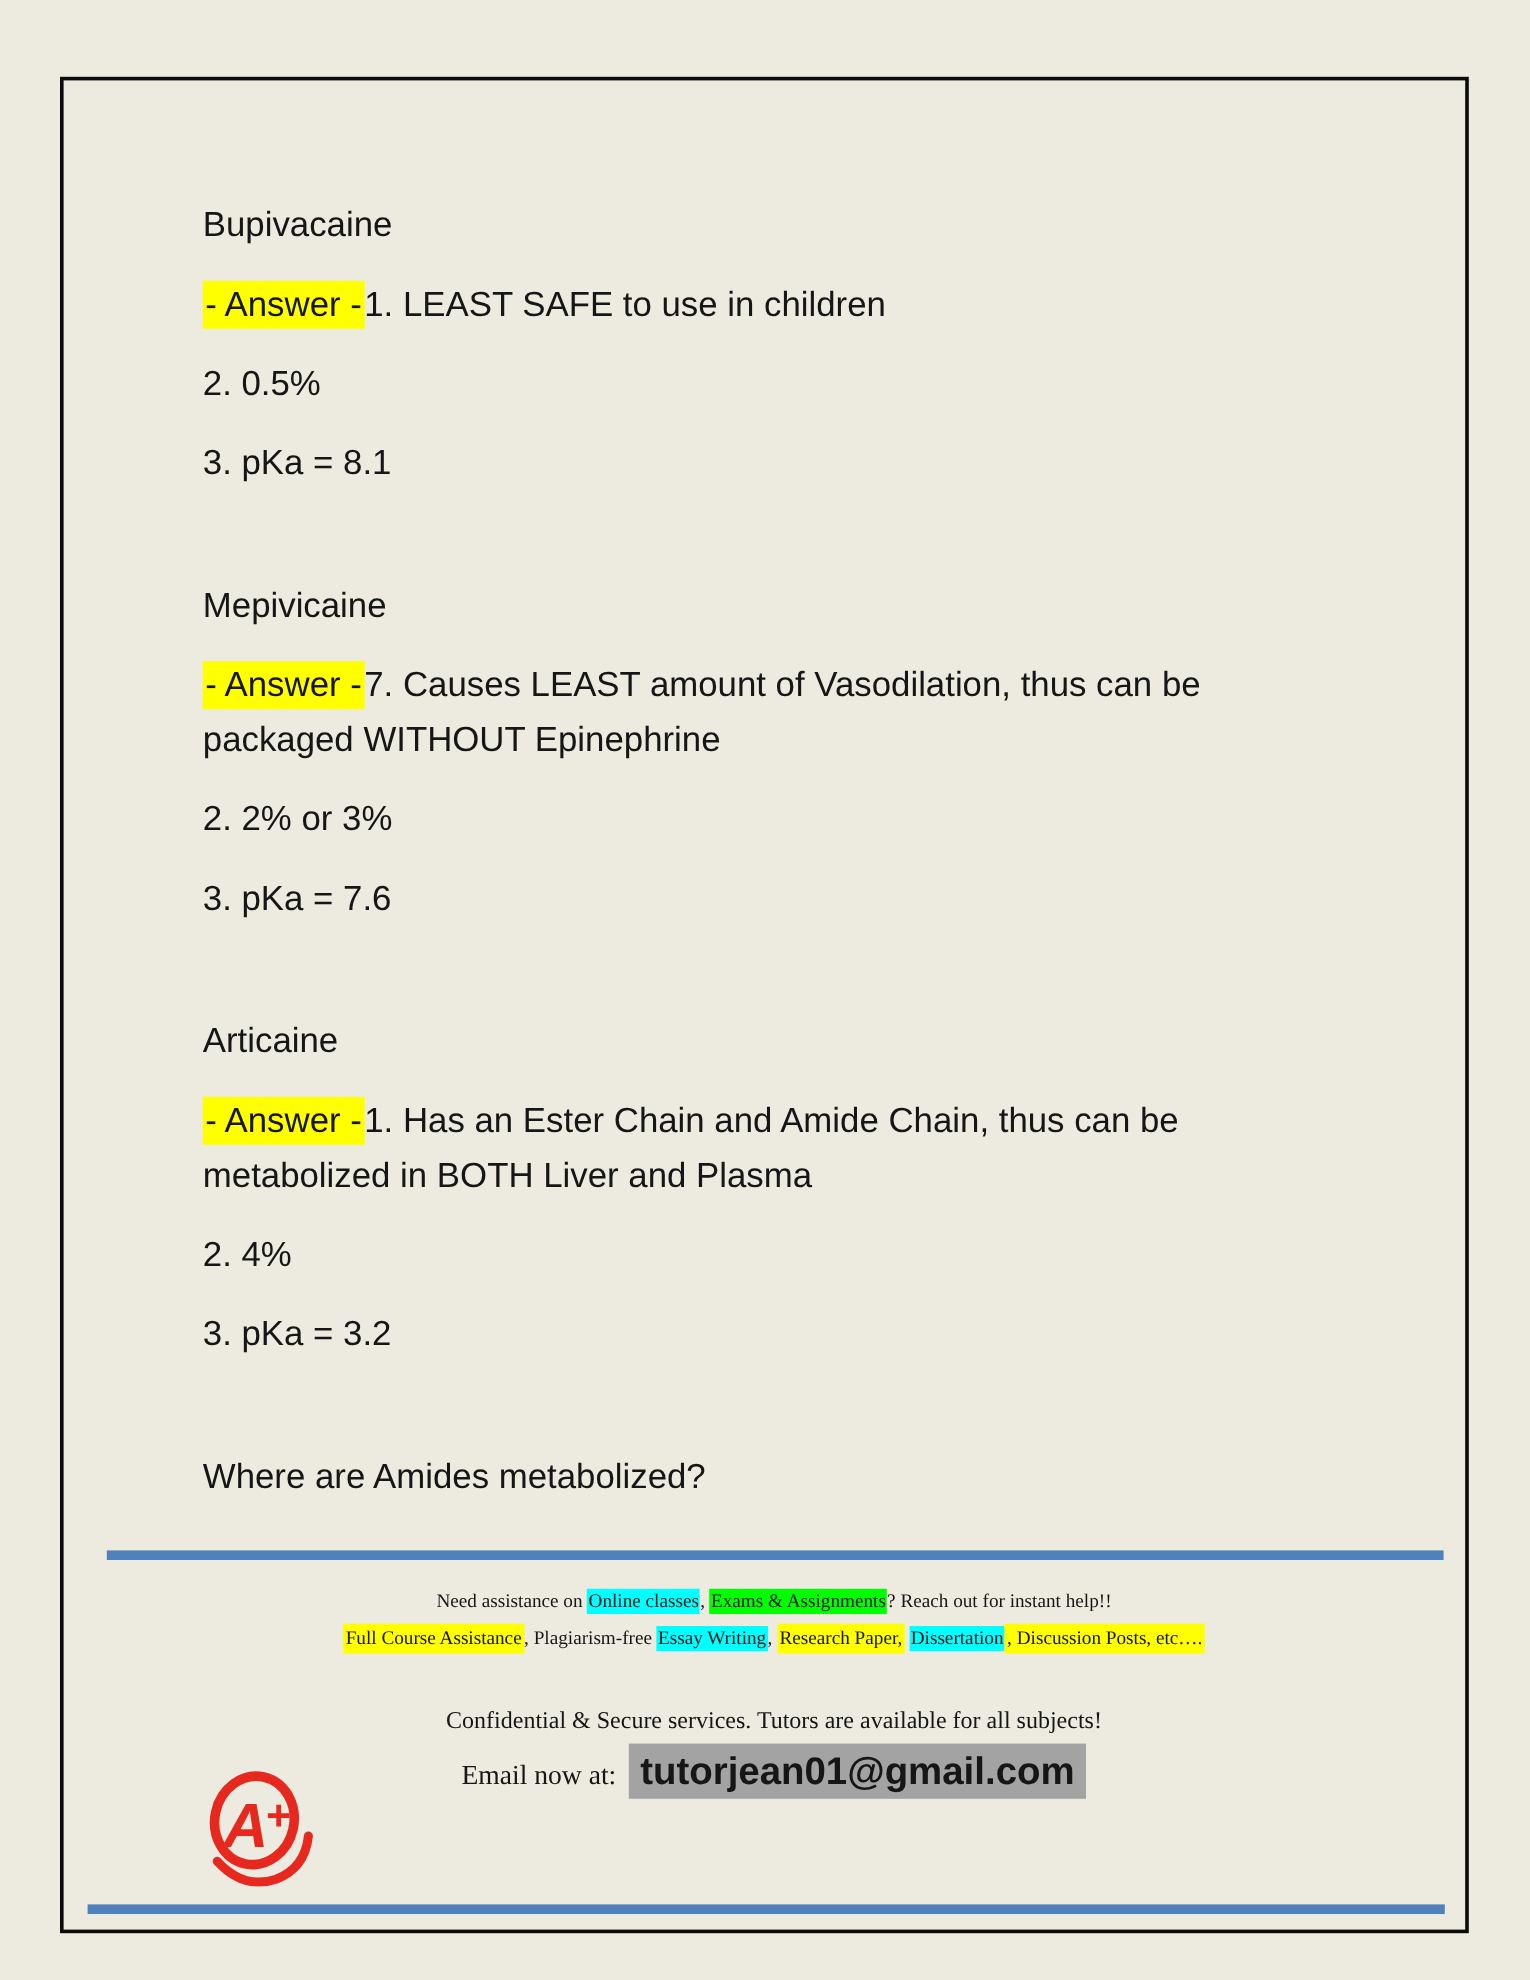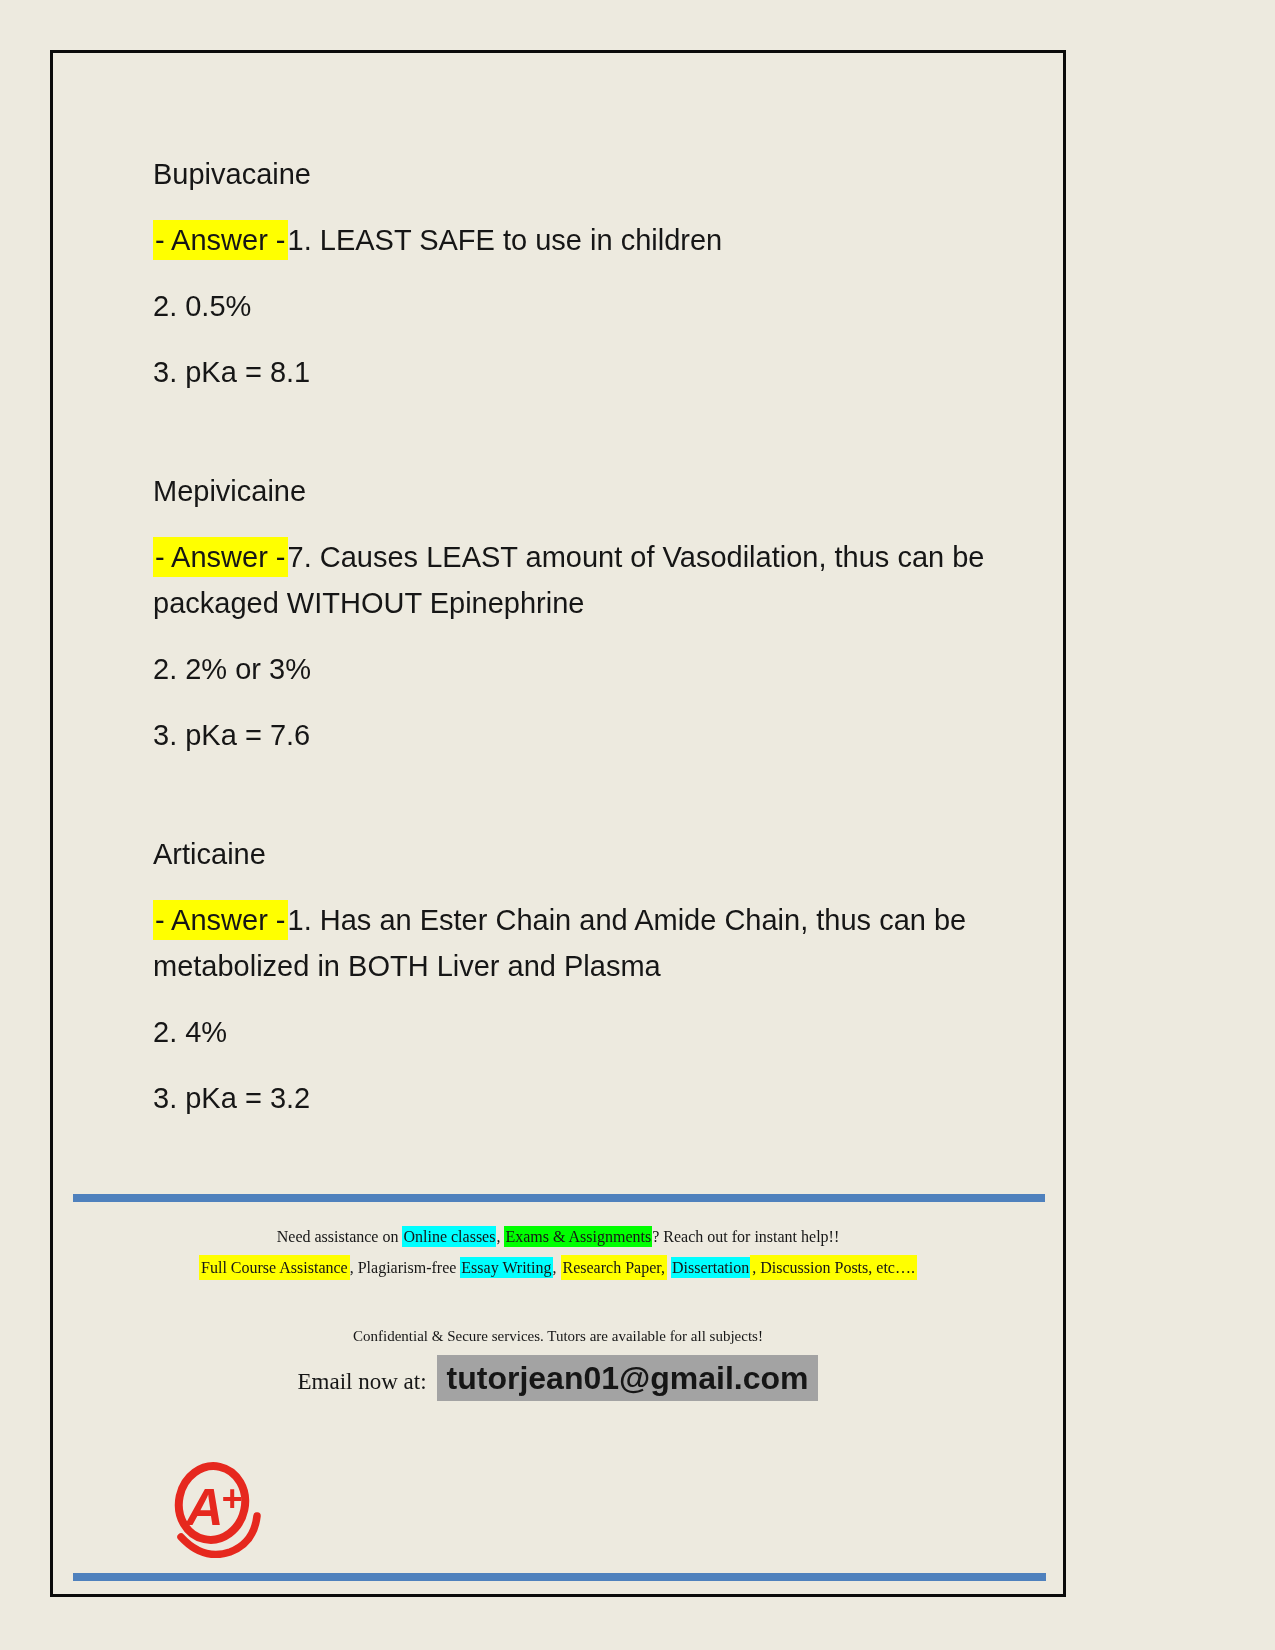--- a/index.html
+++ b/index.html
@@ -9,24 +9,25 @@
     height: 1650px;
     background: #edeadf;
     color: #161616;
     font-family: "Liberation Sans", "DejaVu Sans", sans-serif;
     position: relative;
     overflow: hidden;
   }
   .frame {
     position: absolute;
     left: 50px;
-    top: 50px;
-    width: 1016px;
+    top: 64px;
+    width: 1174px;
     height: 1547px;
     border: 3px solid #0b0b0b;
+    padding-left: 16px;
   }
   .content {
     padding: 98px 0 0 100px;
   }
   .content p {
     font-size: 29px;
     line-height: 46px;
     margin: 0 0 20px 0;
     max-width: 940px;
   }
@@ -54,21 +55,21 @@
     text-align: center;
     font-family: "Liberation Serif", "DejaVu Serif", serif;
   }
   .ad-line {
     font-size: 16px;
     line-height: 31px;
     margin: 0;
   }
   .ad-line-1 { margin-top: 19px; }
   .services-line {
-    font-size: 15px;
+    font-size: 20px;
     line-height: 31px;
     margin: 38px 0 0 0;
   }
   .email-line {
     font-size: 23px;
     line-height: 44px;
     margin: 4px 0 0 0;
   }
   .email-value {
     font-family: "Liberation Sans", "DejaVu Sans", sans-serif;
@@ -107,20 +108,21 @@
       <p>3. pKa = 7.6</p>
     </section>
 
     <section>
       <p>Articaine</p>
       <p><span class="hl-yellow">- Answer -</span><span class="hl-none">1. Has an Ester Chain and Amide Chain, thus can be metabolized in BOTH Liver and Plasma</span></p>
       <p>2. 4%</p>
       <p>3. pKa = 3.2</p>
     </section>
 
+    <p class="question">Where are Amides metabolized?</p>
 
   </main>
 
   <div class="divider divider-top"></div>
 
   <footer class="footer">
     <p class="ad-line ad-line-1"><span class="hl-none">Need assistance on </span><span class="hl-cyan">Online classes</span><span class="hl-none">, </span><span class="hl-green">Exams &amp; Assignments</span><span class="hl-none">? Reach out for instant help!!</span></p>
     <p class="ad-line ad-line-2"><span class="hl-yellow">Full Course Assistance</span><span class="hl-none">, Plagiarism-free </span><span class="hl-cyan">Essay Writing</span><span class="hl-none">, </span><span class="hl-yellow">Research Paper,</span><span class="hl-none"> </span><span class="hl-cyan">Dissertation</span><span class="hl-yellow">, Discussion Posts, etc….</span></p>
     <p class="services-line">Confidential &amp; Secure services. Tutors are available for all subjects!</p>
     <p class="email-line"><span>Email now at:</span><span class="email-value">tutorjean01@gmail.com</span></p>

